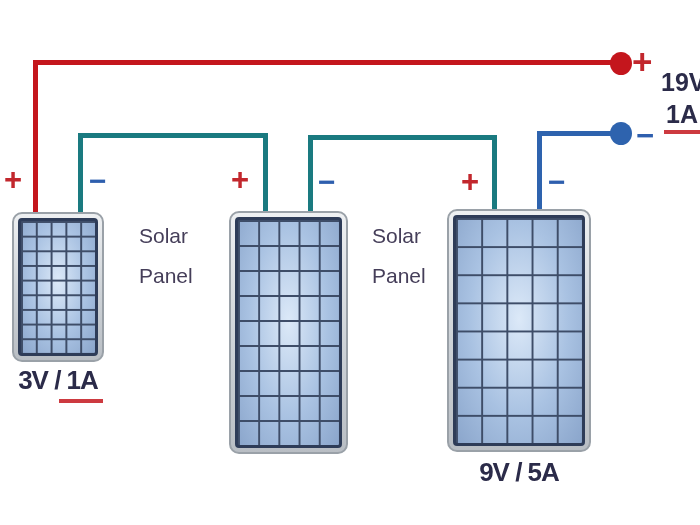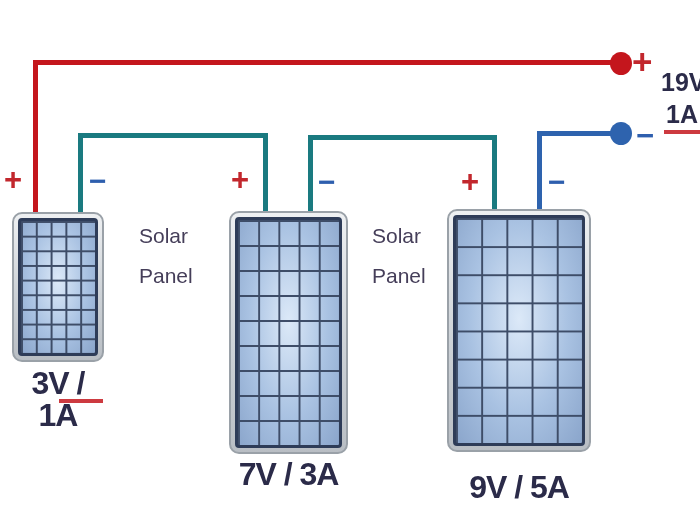--- a/index.html
+++ b/index.html
@@ -56,25 +56,25 @@
       linear-gradient(to right, var(--panel-gridline) 2px, transparent 2px),
       linear-gradient(to bottom, var(--panel-gridline) 2px, transparent 2px),
       radial-gradient(ellipse at 50% 45%, var(--cell-light) 0%, var(--cell-mid) 55%, var(--cell-dark) 100%);
     background-size:20% 100%, 100% var(--rowsize), 100% 100%;
   }
   .panel-1 .cells,.panel-2 .cells{--rowsize:11.112%;}
   .panel-3 .cells{--rowsize:12.5%;}
   
   .rating{
     position:absolute;font-weight:bold;color:var(--text-dark);
-    font-size:32px;letter-spacing:-1px;text-align:center;line-height:1;
+    font-size:26px;letter-spacing:-1px;text-align:center;line-height:1;
   }
   .r-p1{left:10px;top:367px;width:96px;}
   .r-p2{left:229px;top:458px;width:119px;}
-  .r-p3{left:447px;top:459px;width:144px;margin-top:12px;}
+  .r-p3{left:447px;top:459px;width:144px;}
   .caption{
     position:absolute;color:var(--caption-text);font-size:21px;
     line-height:40px;white-space:pre-line;
   }
   .cap-1{left:139px;top:216px;}
   .cap-2{left:372px;top:216px;}
   .out-label{
     position:absolute;font-weight:bold;color:var(--text-dark);
     font-size:25px;line-height:1;
   }
@@ -123,20 +123,19 @@
     <div class="cells"></div>
   </div>
 
   <div class="caption cap-1">Solar
 Panel</div>
   <div class="caption cap-2">Solar
 Panel</div>
 
   <div class="rating r-p1">3V / 1A</div>
   <div class="underline u-p1"></div>
-  <div class="rating r-p2">7V / 3A</div>
   <div class="rating r-p3">9V / 5A</div>
 
   <div class="out-label out-v">19V</div>
   <div class="out-label out-a">1A</div>
   <div class="underline u-out"></div>
 
 </div>
 
 </body></html>

